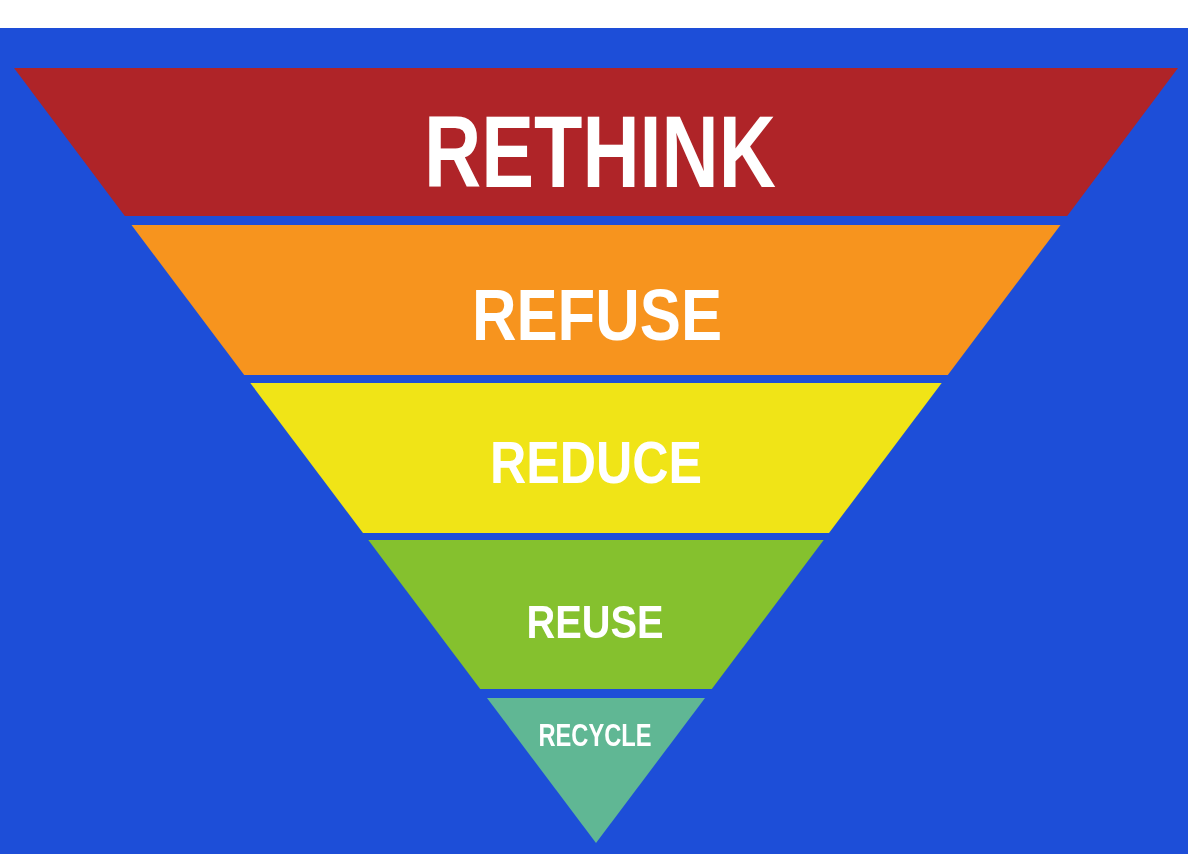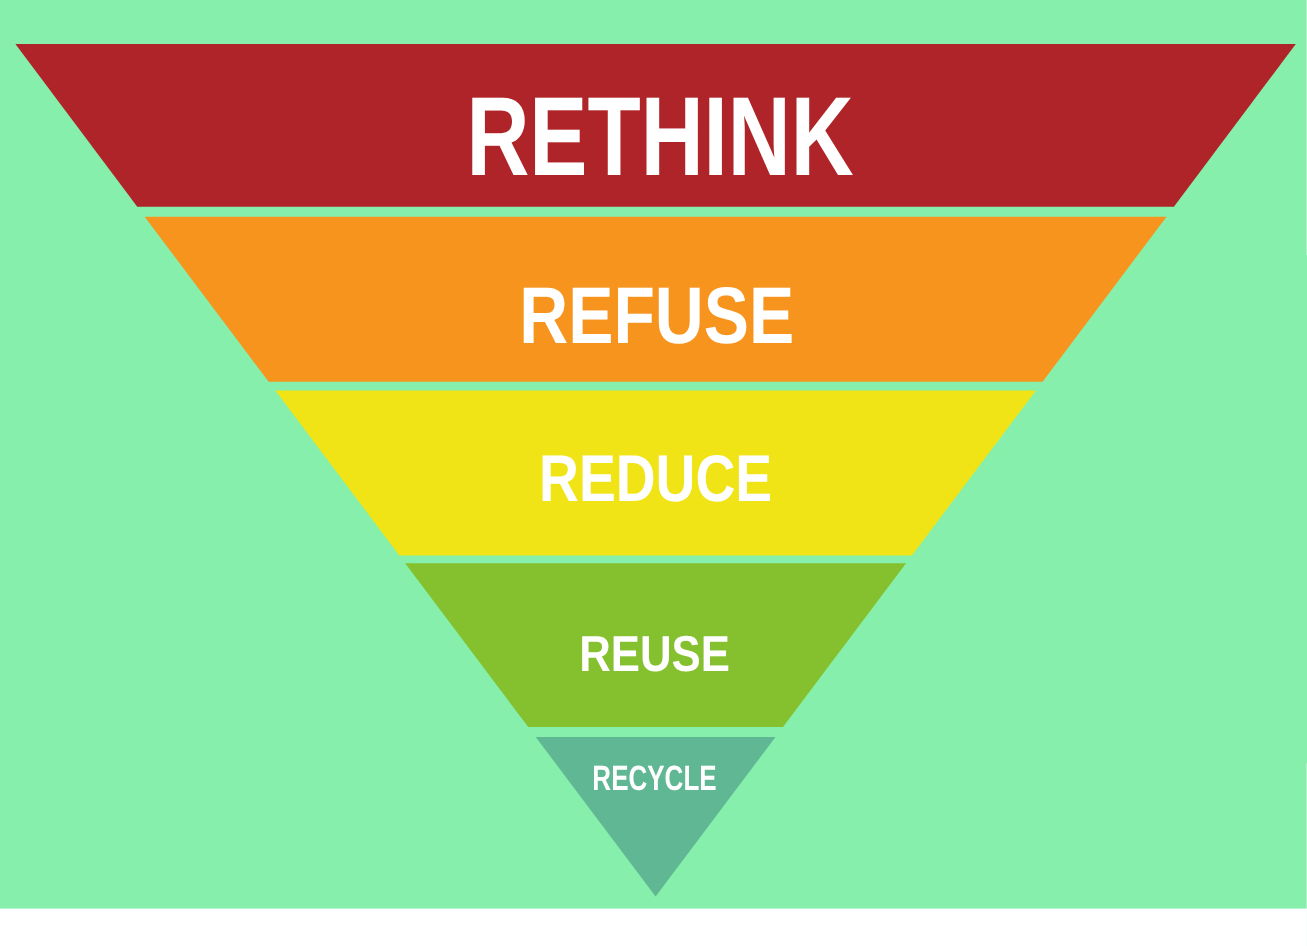--- a/index.html
+++ b/index.html
@@ -8,21 +8,22 @@
     width: 1188px;
     height: 860px;
     background: #ffffff;
     overflow: hidden;
     font-family: "Liberation Sans", sans-serif;
   }
   .stage {
     position: relative;
     width: 1188px;
     height: 826px;
-    background: #86efac;
+    background: #1d4ed8;
+    margin-top: 28px;
   }
   svg { display: block; }
   .level-label {
     fill: #ffffff;
     font-family: "Liberation Sans", "DejaVu Sans", sans-serif;
     font-weight: 700;
     text-anchor: middle;
   }
   .lbl-1 { font-size: 102px; }
   .lbl-2 { font-size: 73px; }

